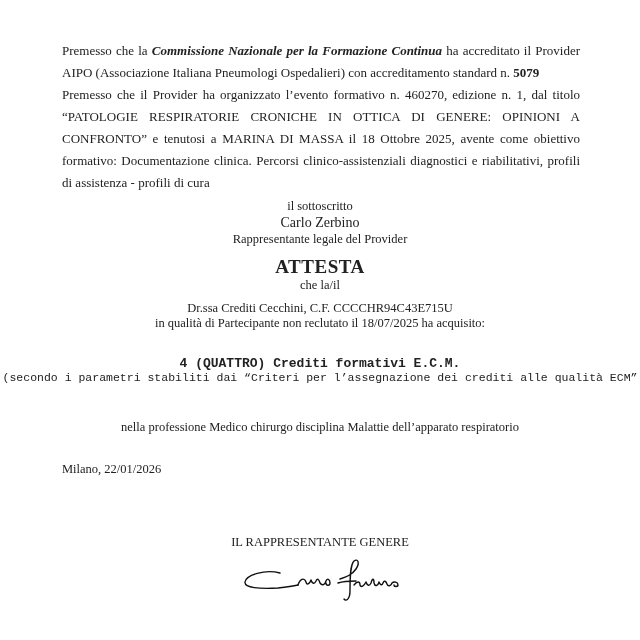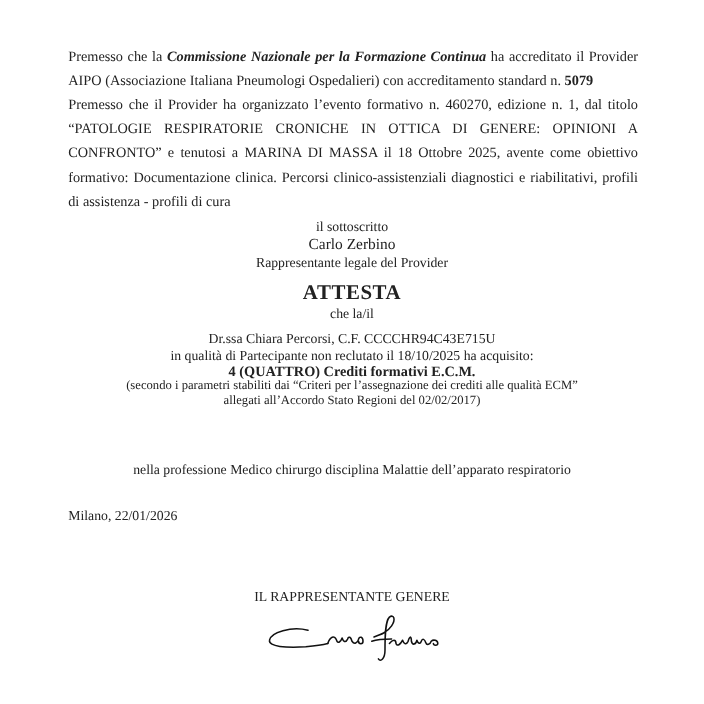--- a/index.html
+++ b/index.html
@@ -50,21 +50,21 @@
     .attesta {
       font-size: 19px;
       font-weight: bold;
       letter-spacing: 0.5px;
       line-height: 22px;
     }
     .che { font-size: 12.5px; line-height: 14px; }
 
     .participant-block { top: 301px; font-size: 12.5px; line-height: 15px; }
 
-    .credits-block { top: 330px; }
+    .credits-block { top: 356px; font-family: Liberation Mono, monospace; }
     .credits-title { font-weight: bold; font-size: 13px; line-height: 15px; }
     .credits-note { font-size: 11.5px; line-height: 13px; }
 
     .profession-block { top: 419px; font-size: 12.5px; }
 
     .date-line {
       position: absolute;
       left: 62px;
       top: 462px;
       font-size: 12.5px;
@@ -100,28 +100,27 @@
     <div class="name">Carlo Zerbino</div>
     <div>Rappresentante legale del Provider</div>
   </div>
 
   <div class="center-block attesta-block">
     <div class="attesta">ATTESTA</div>
     <div class="che">che la/il</div>
   </div>
 
   <div class="center-block participant-block">
-    <div>Dr.ssa Chiara Percorsi, C.F. CCCCHR94C43E715U</div>
-    <div>in qualità di Partecipante non reclutato il 18/10/2025 ha acquisito:</div>
+    <div>Dr.ssa Crediti Cecchini, C.F. CCCCHR94C43E715U</div>
+    <div>in qualità di Partecipante non reclutato il 18/07/2025 ha acquisito:</div>
   </div>
 
   <div class="center-block credits-block">
     <div class="credits-title">4 (QUATTRO) Crediti formativi E.C.M.</div>
     <div class="credits-note">(secondo i parametri stabiliti dai “Criteri per l’assegnazione dei crediti alle qualità ECM”</div>
-    <div class="credits-note">allegati all’Accordo Stato Regioni del 02/02/2017)</div>
   </div>
 
   <div class="center-block profession-block">nella professione Medico chirurgo disciplina Malattie dell’apparato respiratorio</div>
 
   <div class="date-line">Milano, 22/01/2026</div>
 
   <div class="legal-title">IL RAPPRESENTANTE GENERE</div>
 
   <svg class="signature" viewBox="0 0 170 50" xmlns="http://www.w3.org/2000/svg">
     <g fill="none" stroke="#111" stroke-width="1.4" stroke-linecap="round" stroke-linejoin="round">

